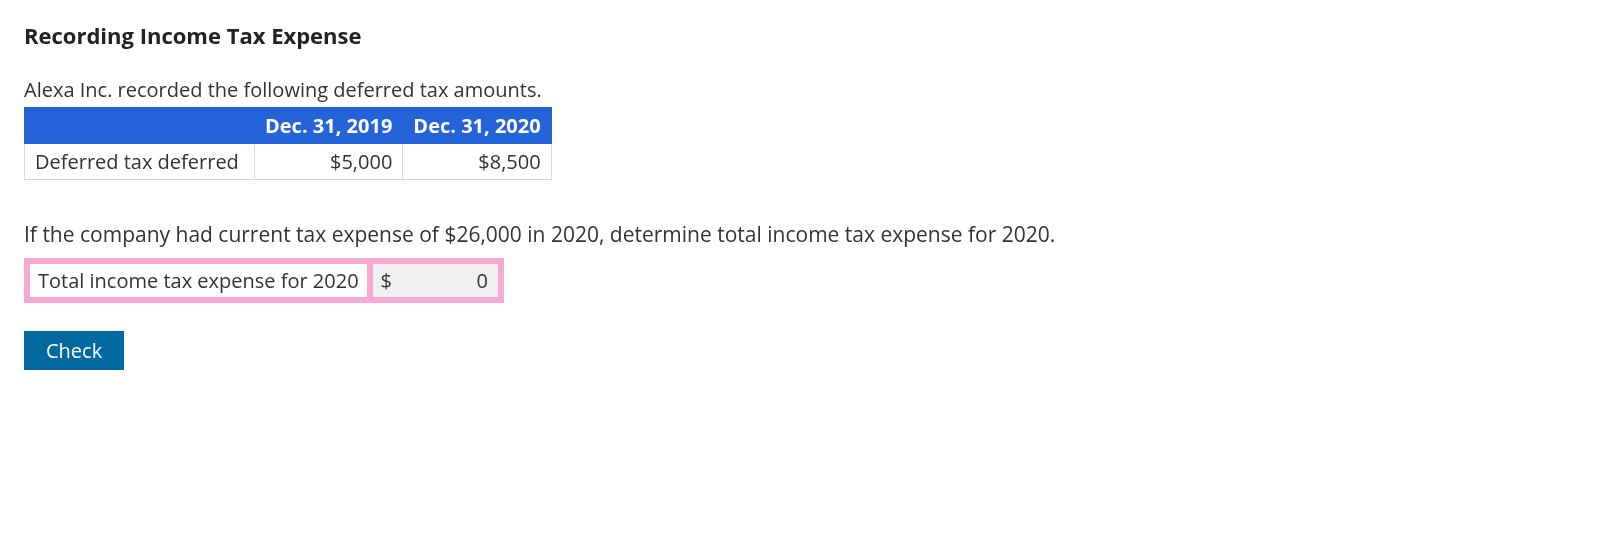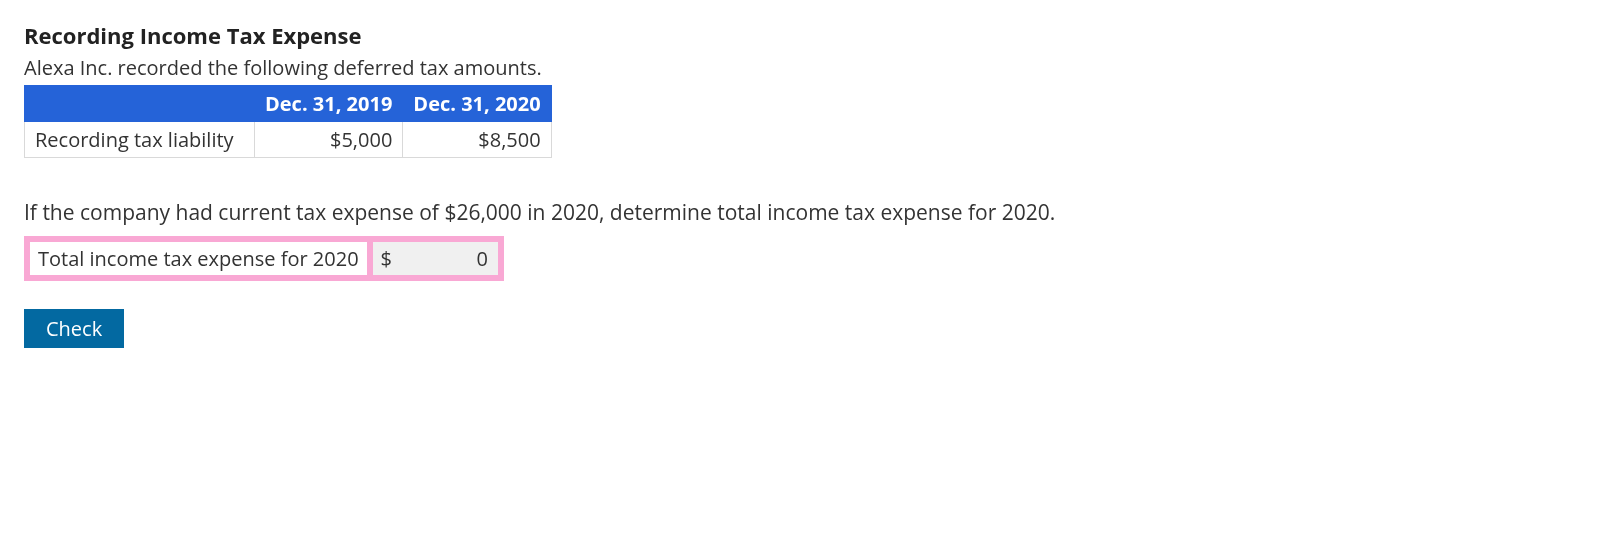--- a/index.html
+++ b/index.html
@@ -11,21 +11,21 @@
       font-family: "Open Sans", "Segoe UI", Arial, sans-serif;
       font-size: 20px;
       color: #333;
       padding: 20px 24px;
       background: #fff;
     }
     h2.title {
       font-weight: 700;
       font-size: 22px;
       color: #222;
-      margin-bottom: 4px;
+      margin-bottom: 26px;
     }
     p.intro {
       font-size: 20px;
       color: #333;
       margin-bottom: 4px;
     }
     table.data-table {
       border-collapse: collapse;
       margin-bottom: 40px;
     }
@@ -125,21 +125,21 @@
 <table class="data-table">
   <thead>
     <tr>
       <th class="blank"></th>
       <th>Dec. 31, 2019</th>
       <th>Dec. 31, 2020</th>
     </tr>
   </thead>
   <tbody>
     <tr>
-      <td class="label">Recording tax liability</td>
+      <td class="label">Deferred tax deferred</td>
       <td class="num">$5,000</td>
       <td class="num">$8,500</td>
     </tr>
   </tbody>
 </table>
 
 <p class="question">If the company had current tax expense of $26,000 in 2020, determine total income tax expense for 2020.</p>
 
 <table class="answer-table">
   <tbody>

